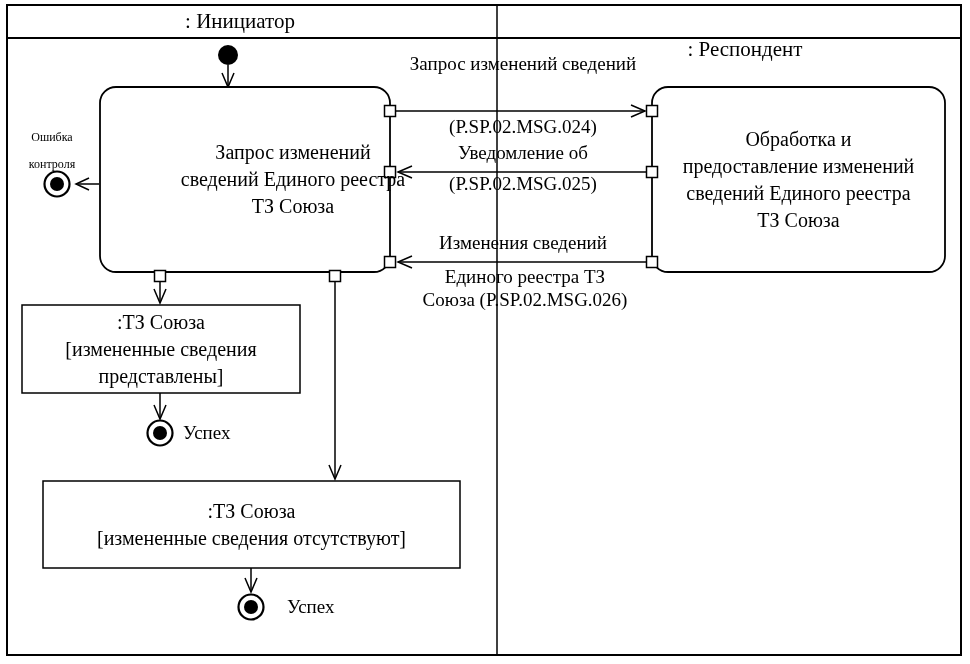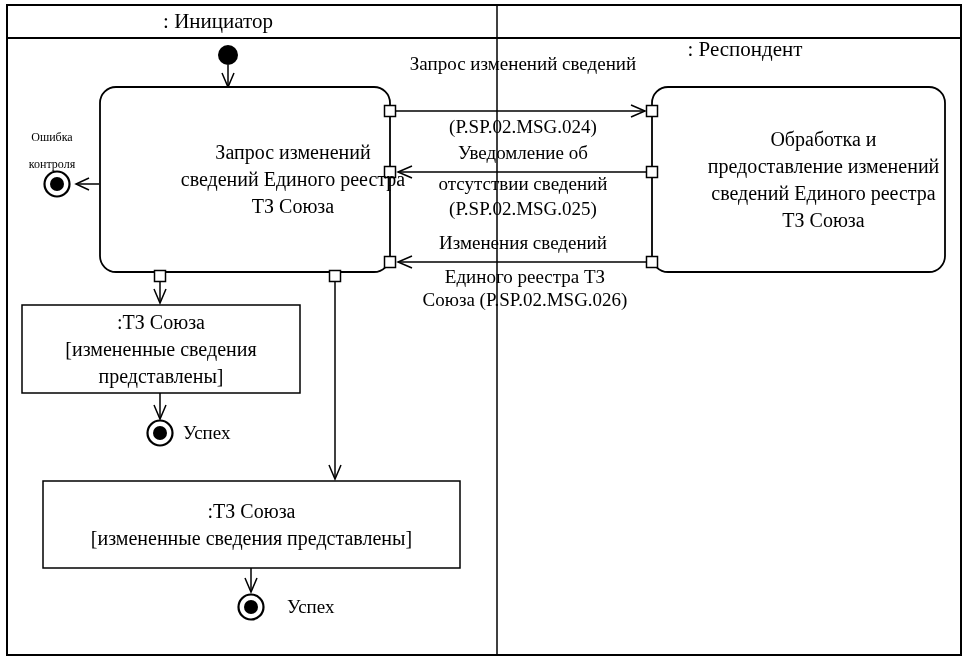--- a/index.html
+++ b/index.html
@@ -87,65 +87,64 @@
 
     <line x1="335" y1="281" x2="335" y2="478" stroke="#000" stroke-width="1.5"></line>
     <polyline points="329,465 335,479 341,465" fill="none" stroke="#000" stroke-width="1.5"></polyline>
     <rect x="43" y="481" width="417" height="87" fill="#fff" stroke="#000" stroke-width="1.5"></rect>
     <line x1="251" y1="568" x2="251" y2="591" stroke="#000" stroke-width="1.5"></line>
     <polyline points="245,578 251,592 257,578" fill="none" stroke="#000" stroke-width="1.5"></polyline>
     <circle cx="251" cy="607" r="12.5" fill="#fff" stroke="#000" stroke-width="2.2"></circle>
     <circle cx="251" cy="607" r="7" fill="#000"></circle>
   </svg>
 
-  <div class="txt hdr" style="left:0; top:6px; width:436px;text-align:center;">: Инициатор</div>
+  <div class="txt hdr" style="left:22px; top:6px; width:436px;text-align:center;">: Инициатор</div>
   <div class="txt hdr" style="left:513px; top:6px; width:464px;margin-top:28px;">: Респондент</div>
 
   <div class="boxtxt" style="left:100px; top:87px; width:290px; height:185px;margin-left:48px;">
     <div>Запрос изменений</div>
     <div>сведений Единого реестра</div>
     <div>ТЗ Союза</div>
   </div>
 
-  <div class="boxtxt" style="left:652px; top:87px; width:293px; height:185px;padding-left:25px;">
+  <div class="boxtxt" style="left:652px; top:87px; width:293px; height:185px;">
     <div>Обработка и</div>
     <div>предоставление изменений</div>
     <div>сведений Единого реестра</div>
     <div>ТЗ Союза</div>
   </div>
 
   <div class="txt" style="left:4px; top:124px; width:96px; font-size:12px; line-height:27px;text-align:center;">
     <div>Ошибка</div>
     <div>контроля</div>
   </div>
 
   <div class="txt msg" style="left:377px; top:50px; width:292px; line-height:28px;">
     <div>Запрос изменений сведений</div>
   </div>
   <div class="txt msg" style="left:377px; top:113px; width:292px; line-height:28px;">(P.SP.02.MSG.024)</div>
 
   <div class="txt msg" style="left:377px; top:139px; width:292px; line-height:28px;">Уведомление об</div>
   <div class="txt msg" style="left:377px; top:171px; width:292px; line-height:25px;">
-    <div>отсутствии сведений</div>
     <div>(P.SP.02.MSG.025)</div>
   </div>
 
   <div class="txt msg" style="left:377px; top:229px; width:292px; line-height:28px;">Изменения сведений</div>
   <div class="txt msg" style="left:379px; top:265px; width:292px; line-height:23px;">
     <div>Единого реестра ТЗ</div>
     <div>Союза (P.SP.02.MSG.026)</div>
   </div>
 
   <div class="boxtxt" style="left:22px; top:305px; width:278px; height:88px;">
     <div>:ТЗ Союза</div>
     <div>[измененные сведения</div>
     <div>представлены]</div>
   </div>
 
   <div class="boxtxt" style="left:43px; top:481px; width:417px; height:87px;">
     <div>:ТЗ Союза</div>
-    <div>[измененные сведения представлены]</div>
+    <div>[измененные сведения отсутствуют]</div>
   </div>
 
   <div class="txt succ" style="left:183px; top:419px; width:80px;">Успех</div>
   <div class="txt succ" style="left:287px; top:593px; width:80px;">Успех</div>
 
 </div>
 
 </body></html>

